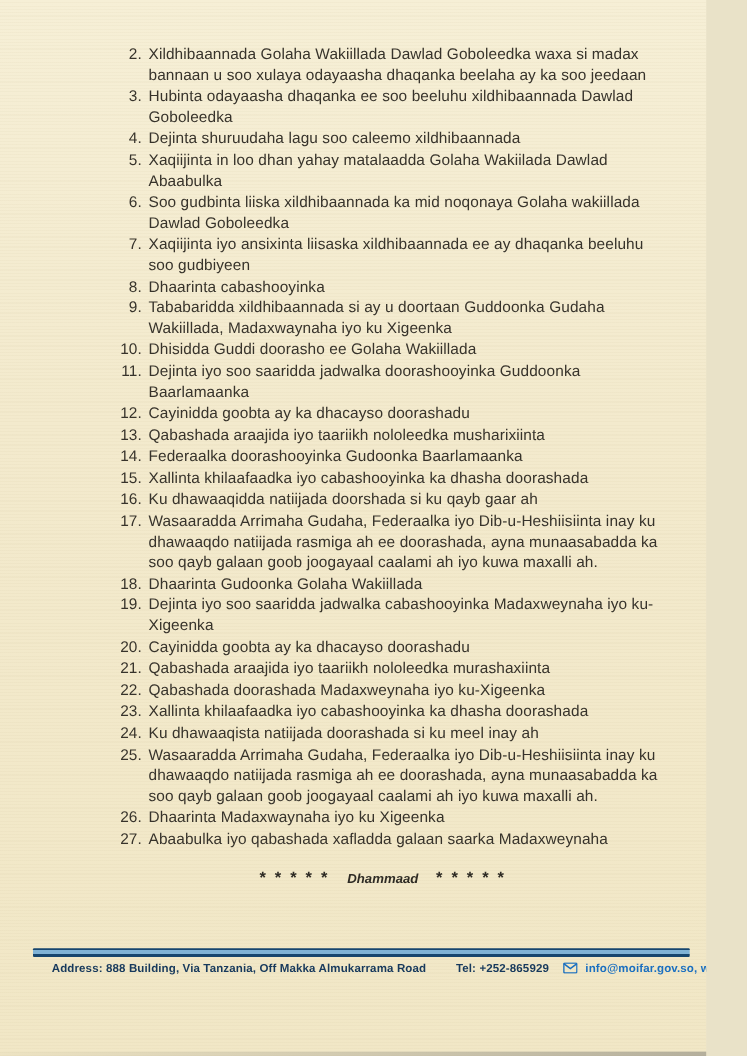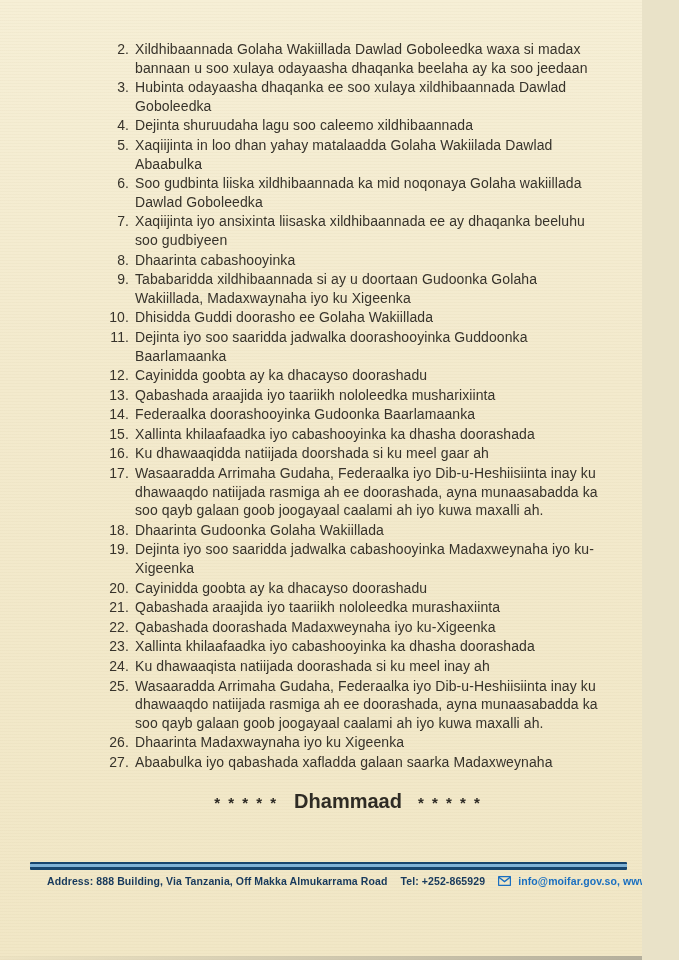--- a/index.html
+++ b/index.html
@@ -46,21 +46,21 @@
     margin-top: 18px;
     display: flex;
     justify-content: center;
     align-items: baseline;
     gap: 16px;
     font-size: 15px;
     font-weight: bold;
     color: #2e2b24;
   }
   .end-marker .stars { letter-spacing: 2px; }
-  .end-marker .end-label { font-size: 20px; }
+  .end-marker .end-label { font-style: italic; font-size: 12px; }
   .footer {
     position: absolute;
     left: 0; top: 862px; width: 679px;
   }
   .footer-rule {
     margin-left: 30px;
     width: 597px; height: 8px;
     background: linear-gradient(
       180deg,
       #16456e 0 2px,
@@ -70,21 +70,21 @@
     border-radius: 1px;
   }
   .footer-line {
     margin: 5px 0 0 47px;
     font-size: 10.5px;
     font-weight: bold;
     letter-spacing: 0.1px;
     white-space: nowrap;
     color: #17395c;
   }
-  .f-tel { margin-left: 10px; }
+  .f-tel { margin-left: 24px; }
   .envelope { margin-left: 10px; display: inline-block; vertical-align: -1px; }
   .f-link { color: #1a6fc0; margin-left: 4px; }
   .bottom-edge {
     position: absolute;
     left: 0; bottom: 0; width: 679px; height: 4px;
     background: linear-gradient(
       to right,
       rgba(170, 163, 140, 0.05),
       rgba(150, 147, 135, 0.40) 55%,
       rgba(125, 124, 118, 0.55)
@@ -92,34 +92,34 @@
   }
 </style>
 </head>
 <body>
 
 <div class="page">
 
   <div class="content">
     <ol class="items" start="2">
       <li>Xildhibaannada Golaha Wakiillada Dawlad Goboleedka waxa si madax bannaan u soo xulaya odayaasha dhaqanka beelaha ay ka soo jeedaan</li>
-      <li>Hubinta odayaasha dhaqanka ee soo xulaya xildhibaannada Dawlad Goboleedka</li>
+      <li>Hubinta odayaasha dhaqanka ee soo beeluhu xildhibaannada Dawlad Goboleedka</li>
       <li>Dejinta shuruudaha lagu soo caleemo xildhibaannada</li>
       <li>Xaqiijinta in loo dhan yahay matalaadda Golaha Wakiilada Dawlad Abaabulka</li>
       <li>Soo gudbinta liiska xildhibaannada ka mid noqonaya Golaha wakiillada Dawlad Goboleedka</li>
       <li>Xaqiijinta iyo ansixinta liisaska xildhibaannada ee ay dhaqanka beeluhu soo gudbiyeen</li>
       <li>Dhaarinta cabashooyinka</li>
-      <li>Tababaridda xildhibaannada si ay u doortaan Gudoonka Golaha Wakiillada, Madaxwaynaha iyo ku Xigeenka</li>
+      <li>Tababaridda xildhibaannada si ay u doortaan Guddoonka Gudaha Wakiillada, Madaxwaynaha iyo ku Xigeenka</li>
       <li>Dhisidda Guddi doorasho ee Golaha Wakiillada</li>
       <li>Dejinta iyo soo saaridda jadwalka doorashooyinka Guddoonka Baarlamaanka</li>
       <li>Cayinidda goobta ay ka dhacayso doorashadu</li>
       <li>Qabashada araajida iyo taariikh nololeedka musharixiinta</li>
       <li>Federaalka doorashooyinka Gudoonka Baarlamaanka</li>
       <li>Xallinta khilaafaadka iyo cabashooyinka ka dhasha doorashada</li>
-      <li>Ku dhawaaqidda natiijada doorshada si ku meel gaar ah</li>
+      <li>Ku dhawaaqidda natiijada doorshada si ku qayb gaar ah</li>
       <li>Wasaaradda Arrimaha Gudaha, Federaalka iyo Dib-u-Heshiisiinta inay ku dhawaaqdo natiijada rasmiga ah ee doorashada, ayna munaasabadda ka soo qayb galaan goob joogayaal caalami ah iyo kuwa maxalli ah.</li>
       <li>Dhaarinta Gudoonka Golaha Wakiillada</li>
       <li>Dejinta iyo soo saaridda jadwalka cabashooyinka Madaxweynaha iyo ku-Xigeenka</li>
       <li>Cayinidda goobta ay ka dhacayso doorashadu</li>
       <li>Qabashada araajida iyo taariikh nololeedka murashaxiinta</li>
       <li>Qabashada doorashada Madaxweynaha iyo ku-Xigeenka</li>
       <li>Xallinta khilaafaadka iyo cabashooyinka ka dhasha doorashada</li>
       <li>Ku dhawaaqista natiijada doorashada si ku meel inay ah</li>
       <li>Wasaaradda Arrimaha Gudaha, Federaalka iyo Dib-u-Heshiisiinta inay ku dhawaaqdo natiijada rasmiga ah ee doorashada, ayna munaasabadda ka soo qayb galaan goob joogayaal caalami ah iyo kuwa maxalli ah.</li>
       <li>Dhaarinta Madaxwaynaha iyo ku Xigeenka</li>

